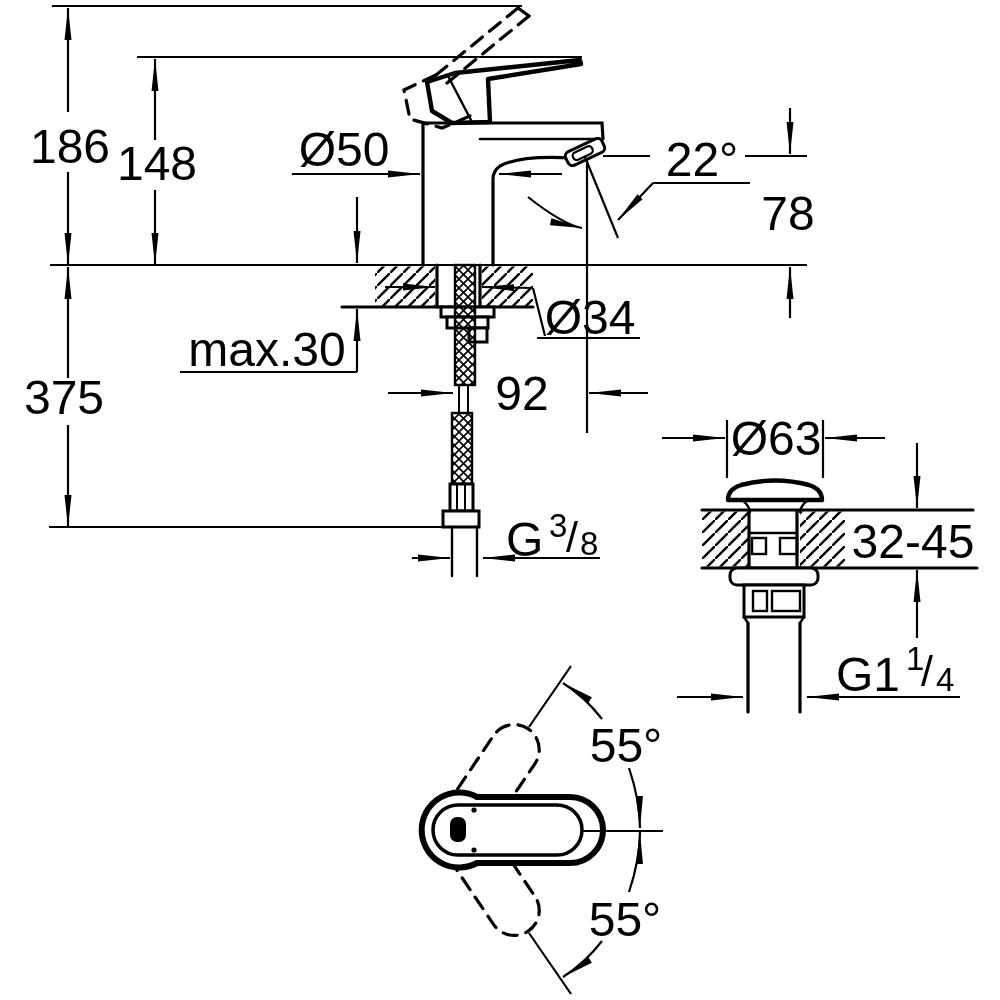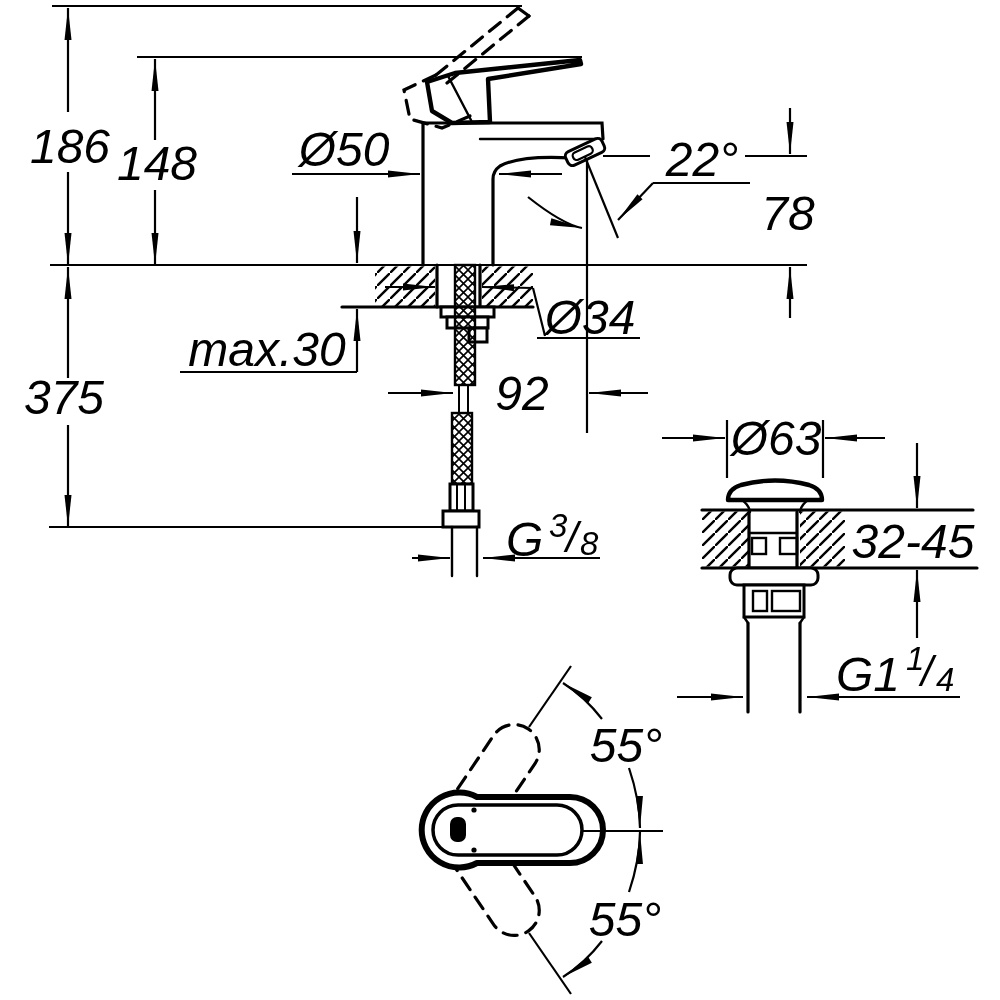--- a/index.html
+++ b/index.html
@@ -1,16 +1,16 @@
 <!DOCTYPE html>
 <html><head>
 <meta charset="utf-8">
 <style>
   html,body{margin:0;padding:0;background:#ffffff;}
-  .stage{width:1000px;height:1000px;position:relative;background:#ffffff;overflow:hidden;font-style:italic;}
+  .stage{width:1000px;height:1000px;position:relative;background:#ffffff;overflow:hidden;}
   svg{display:block;}
   .ln{stroke:#000;stroke-width:3.2;fill:none;stroke-linecap:round;}
   .ln-thin{stroke:#000;stroke-width:2.4;fill:none;stroke-linecap:round;}
   .ln-thick{stroke:#000;stroke-width:4.4;fill:none;stroke-linejoin:round;}
   .dim{stroke:#000;stroke-width:2.2;fill:none;stroke-linecap:butt;}
   .dash{stroke:#000;stroke-width:3.2;fill:none;stroke-dasharray:14 9;stroke-linecap:round;}
   .shape{stroke:#000;stroke-width:3;fill:#ffffff;}
   .dimtext{font-family:"Liberation Sans", sans-serif;font-size:48px;fill:#000;}
   .dimtext-small{font-family:"Liberation Sans", sans-serif;font-size:33px;fill:#000;}
   .dimtext-slash{font-family:"Liberation Sans", sans-serif;font-size:43px;fill:#000;}

